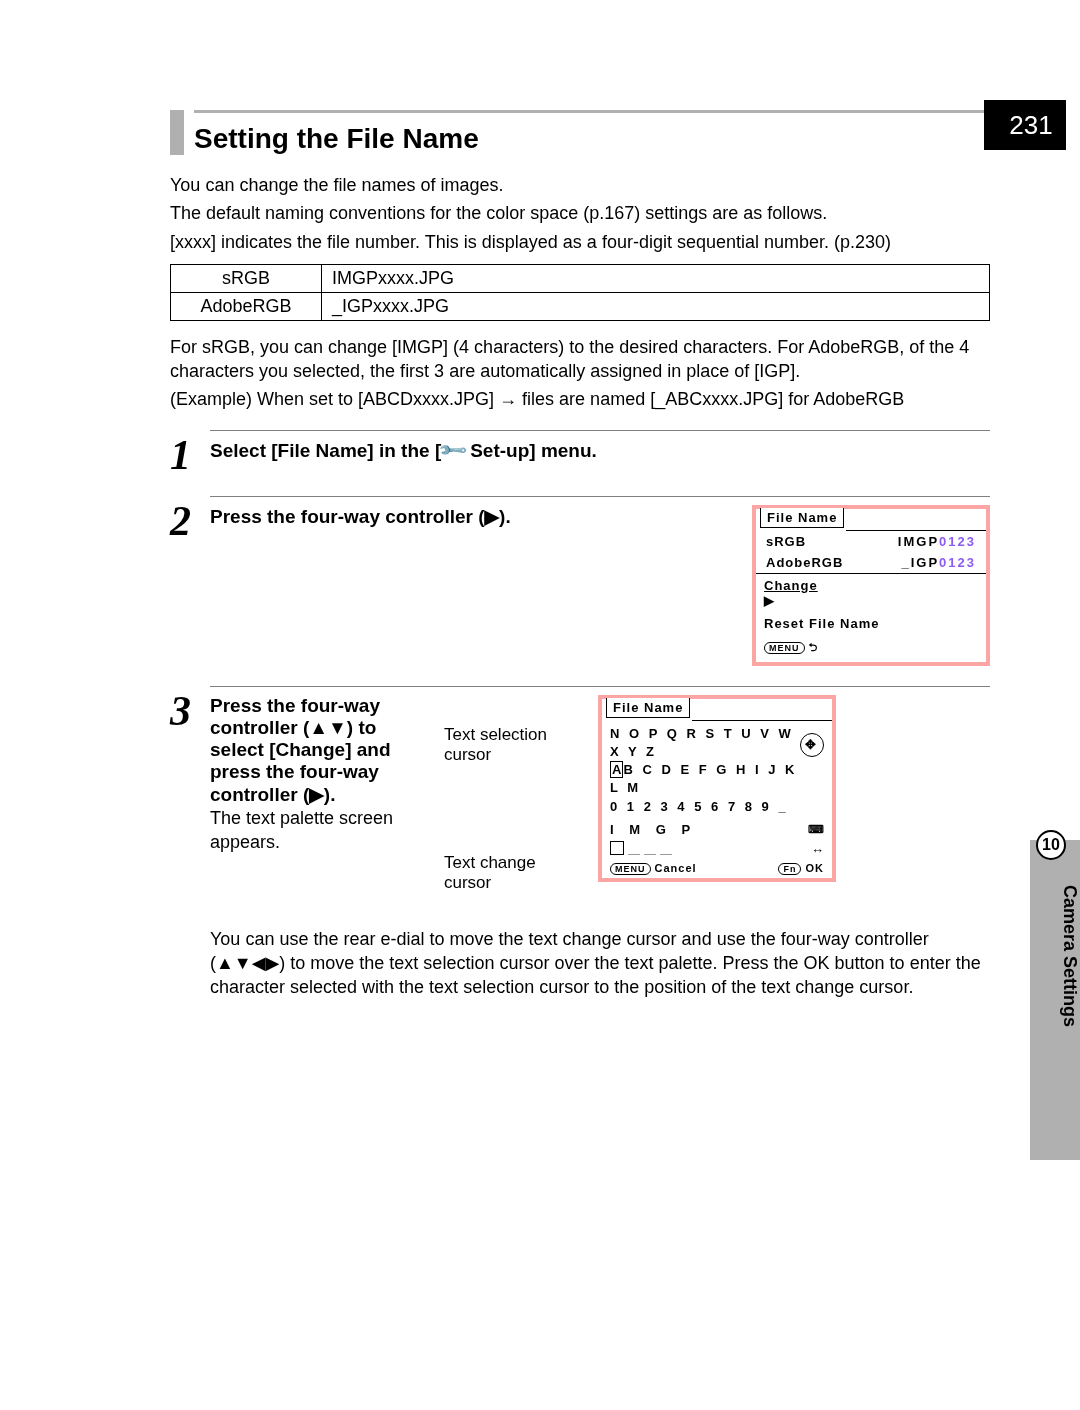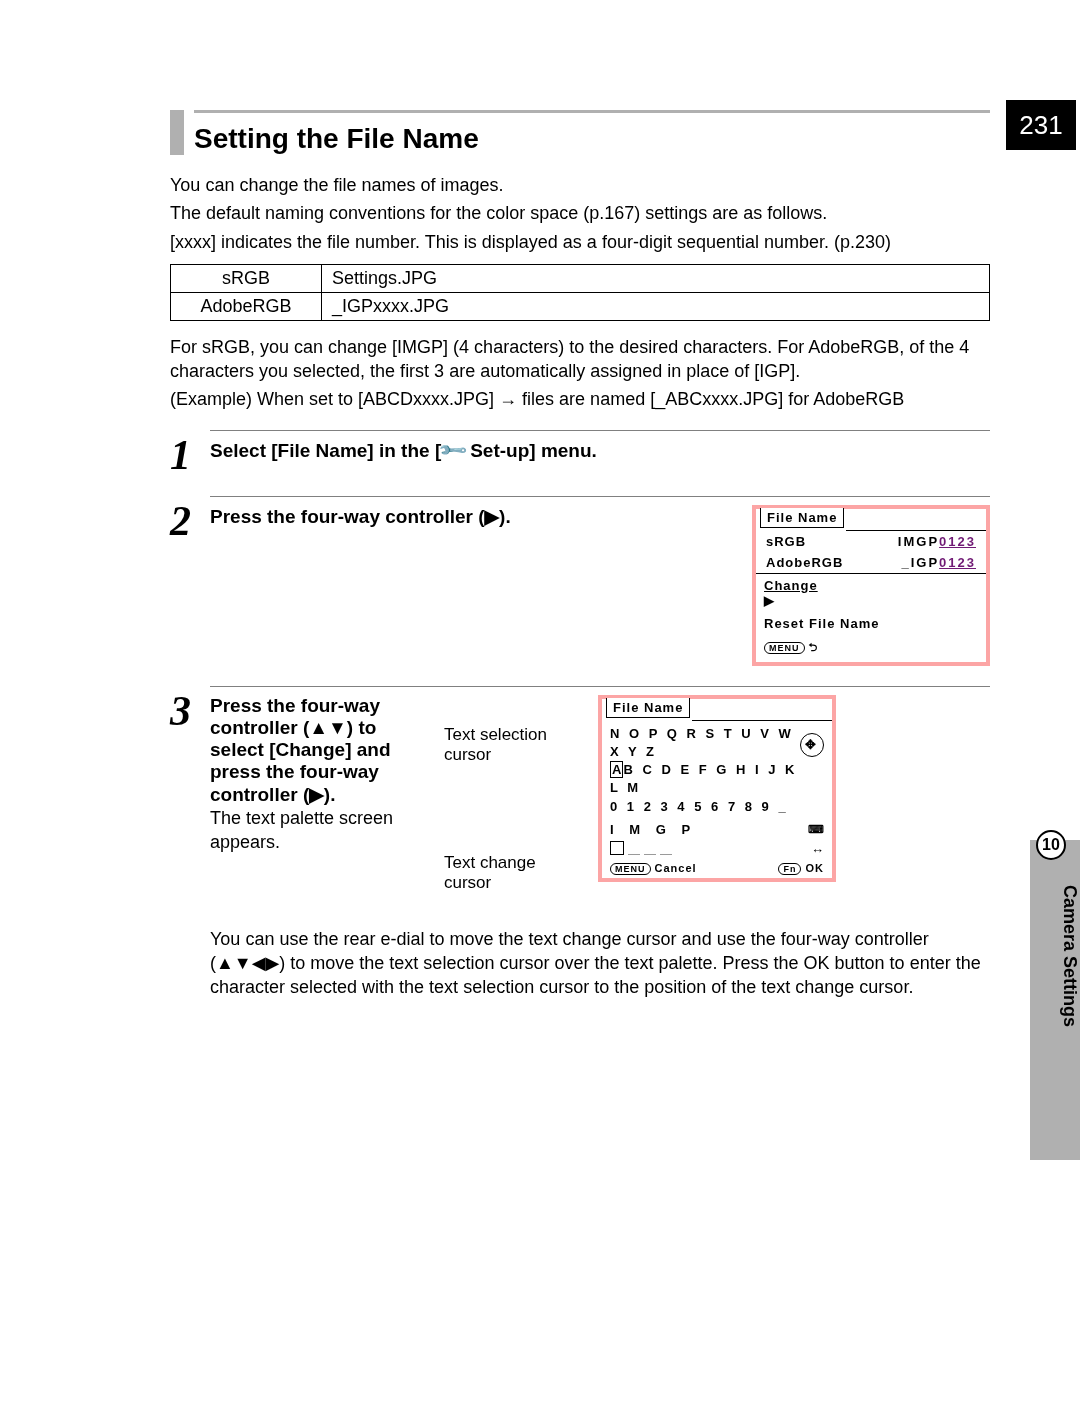--- a/index.html
+++ b/index.html
@@ -14,29 +14,30 @@
   .page {
     position: relative;
     width: 1080px;
     height: 1410px;
     padding: 110px 90px 60px 170px;
     box-sizing: border-box;
   }
   .page-number-tab {
     position: absolute;
     top: 100px;
-    right: 4px;
+    right: 14px;
     width: 70px;
     height: 50px;
     background: #000;
     color: #fff;
     font-size: 26px;
     display: flex;
     align-items: center;
     justify-content: center;
+    padding-left: 12px;
   }
   .side-tab {
     position: absolute;
     top: 840px;
     right: 0;
     width: 50px;
     height: 320px;
     background: #b0b0b0;
   }
   .side-tab .chapter-circle {
@@ -188,22 +189,21 @@
   }
   .screen .row {
     display: flex;
     padding: 3px 10px;
     justify-content: space-between;
   }
   .screen .row .val {
     letter-spacing: 2px;
   }
   .screen .row .fade {
-    color: #701a75;
-    text-decoration: underline;
+    color: #8b5cf6;
   }
   .screen .menu-item {
     display: flex;
     justify-content: space-between;
     padding: 4px 8px;
     flex-direction: column;
   }
   .screen .menu-sel {
     text-decoration: underline;
   }
@@ -301,21 +301,21 @@
   </div>
 
   <p class="body-para">You can change the file names of images.</p>
   <p class="body-para">The default naming conventions for the color space (p.167) settings are as follows.</p>
   <p class="body-para">[xxxx] indicates the file number. This is displayed as a four-digit sequential number. (p.230)</p>
 
   <table class="fn-table">
     <tbody>
         <tr>
       <td>sRGB</td>
-      <td>Settings.JPG</td>
+      <td>IMGPxxxx.JPG</td>
     </tr>
     <tr>
       <td>AdobeRGB</td>
       <td>_IGPxxxx.JPG</td>
     </tr>
   </tbody>
     </table>
 
   <p class="body-para">For sRGB, you can change [IMGP] (4 characters) to the desired characters. For AdobeRGB, of the 4 characters you selected, the first 3 are automatically assigned in place of [IGP].</p>
   <p class="body-para">(Example) When set to [ABCDxxxx.JPG] → files are named [_ABCxxxx.JPG] for AdobeRGB</p>

